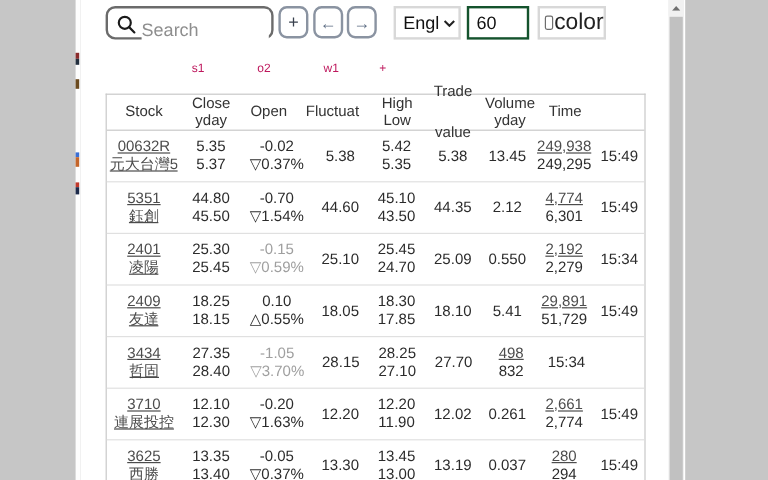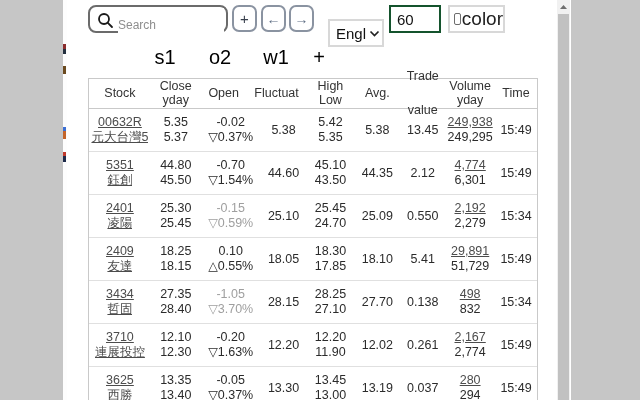--- a/index.html
+++ b/index.html
@@ -17,37 +17,37 @@
   
   .scrollbar { position:absolute; left:490px; top:0; width:13px; height:400px; background:#f1f1f1; }
   .scroll-up { position:absolute; top:0; left:0; width:13px; height:13px; background:#f1f1f1; display:flex; align-items:center; justify-content:center; }
   .scroll-up svg { display:block; }
   .scroll-thumb { position:absolute; top:14px; left:1px; width:11px; height:386px; background:#c1c1c1; }
 
   
   .toolbar { position:absolute; left:0; top:0; width:490px; height:37px; }
   .searchwrap { position:absolute; left:21px; top:5px; width:140px; height:28px; border:2px solid #6b6b6b; border-radius:8px; background:#fff; }
   .searchwrap svg { position:absolute; left:7px; top:5px; }
-  .searchwrap input { position:absolute; left:28px; top:1px; width:106px; height:34px; border:none; outline:none; font-size:12px; color:#333; font-family:inherit; }
+  .searchwrap input { position:absolute; left:28px; top:1px; width:106px; height:34px; border:none; outline:none; font-size:15px; color:#333; font-family:inherit; }
   .searchwrap input::placeholder { color:#8e8e8e; opacity:1; }
   .tbtn { position:absolute; top:5px; width:25px; height:27px; border:2px solid #8a93a1; border-radius:7px; background:#fff; font-size:14px; display:flex; align-items:center; justify-content:center; cursor:pointer; }
   .btn-plus { left:165px; color:#38404d; font-size:15px; }
   .btn-back { left:194px; color:#5e6e84; }
   .btn-fwd  { left:222px; color:#5e6e84; }
-  .selectbox { position:absolute; left:261px; top:19px; width:56px; height:28px; border:2px solid #d8d8d8; background:#fff; display:flex; align-items:center; padding:0 4px 0 6px; font-size:15px; color:#111; cursor:pointer; }
+  .selectbox { position:absolute; left:261px; top:5px; width:56px; height:28px; border:2px solid #d8d8d8; background:#fff; display:flex; align-items:center; padding:0 4px 0 6px; font-size:15px; color:#111; cursor:pointer; }
   .selectbox .chev { margin-left:3px; display:flex; }
   .numinput { position:absolute; left:322px; top:5px; width:52px; height:28px; border:2px solid #14532d; background:#fff; font-size:15px; color:#111; padding-left:6px; font-family:inherit; outline:none; }
   .colorbox { position:absolute; left:381px; top:5px; width:57px; height:28px; border:2px solid #d8d8d8; background:#fff; display:flex; align-items:center; padding-left:4px; cursor:pointer; }
   .colorbox .cb { width:12px; height:12px; border:1.5px solid #6d6d6d; background:#fff; border-radius:2px; }
   .colorbox .cbl { font-size:19px; color:#222; margin-left:1px; }
 
   
   .tabs { position:absolute; left:0; top:37px; width:490px; height:41px; }
   .tab-active { position:absolute; left:18px; top:0; width:52px; height:40px; border:2px solid #d6d6d6; border-radius:9px; background:#fff; display:flex; align-items:center; justify-content:center; font-size:15px; color:#333; cursor:pointer; }
-  .tab-link { position:absolute; top:0; height:40px; display:flex; align-items:center; justify-content:center; font-size:20px; color:#000000; cursor:pointer; }
+  .tab-link { position:absolute; top:0; height:40px; display:flex; align-items:center; justify-content:center; font-size:10px; color:#be185d; cursor:pointer; }
   .t-s1 { left:78px; width:40px; }
   .t-o2 { left:133px; width:40px; }
   .t-w1 { left:188px; width:42px; }
   .t-add { left:239px; width:26px; }
 
   
   .table { position:absolute; left:21px; top:78px; width:450px; border:1px solid #c9c9c9; border-bottom:none; background:#fff; }
   .thead { display:flex; height:30px; border-bottom:1px solid #c9c9c9; }
   .hcell { display:flex; flex-direction:column; align-items:center; justify-content:center; font-size:12.5px; line-height:13.5px; color:#333; }
   .trow { display:flex; height:43px; border-bottom:1px solid #e0e0e0; }
@@ -122,23 +122,20 @@
         <div class="hcell c-open">
             <span>Open</span>
           </div>
         <div class="hcell c-fluct">
             <span>Fluctuat</span>
           </div>
         <div class="hcell c-hl">
             <span>High</span>
             <span>Low</span>
           </div>
-        <div class="hcell c-avg">
-            <span>Avg.</span>
-          </div>
         <div class="hcell c-trade">
             <span>Trade</span>
             <span>value</span>
           </div>
         <div class="hcell c-vol">
             <span>Volume</span>
             <span>yday</span>
           </div>
         <div class="hcell c-time">
             <span>Time</span>
@@ -301,23 +298,20 @@
         <div class="cell c-open">
             <span>28.15</span>
           </div>
         <div class="cell c-hl">
             <span>28.25</span>
             <span>27.10</span>
           </div>
         <div class="cell c-avg">
             <span>27.70</span>
           </div>
-        <div class="cell c-trade">
-            <span>0.138</span>
-          </div>
         <div class="cell c-vol">
             <a class="link">498</a>
             <span>832</span>
           </div>
         <div class="cell c-time">
             <span>15:34</span>
           </div>
       </div>
 
       <div class="trow">
@@ -340,21 +334,21 @@
             <span>12.20</span>
             <span>11.90</span>
           </div>
         <div class="cell c-avg">
             <span>12.02</span>
           </div>
         <div class="cell c-trade">
             <span>0.261</span>
           </div>
         <div class="cell c-vol">
-            <a class="link">2,167</a>
+            <a class="link">2,661</a>
             <span>2,774</span>
           </div>
         <div class="cell c-time">
             <span>15:49</span>
           </div>
       </div>
 
       <div class="trow">
         <div class="cell c-stock">
             <a class="link">3625</a>

